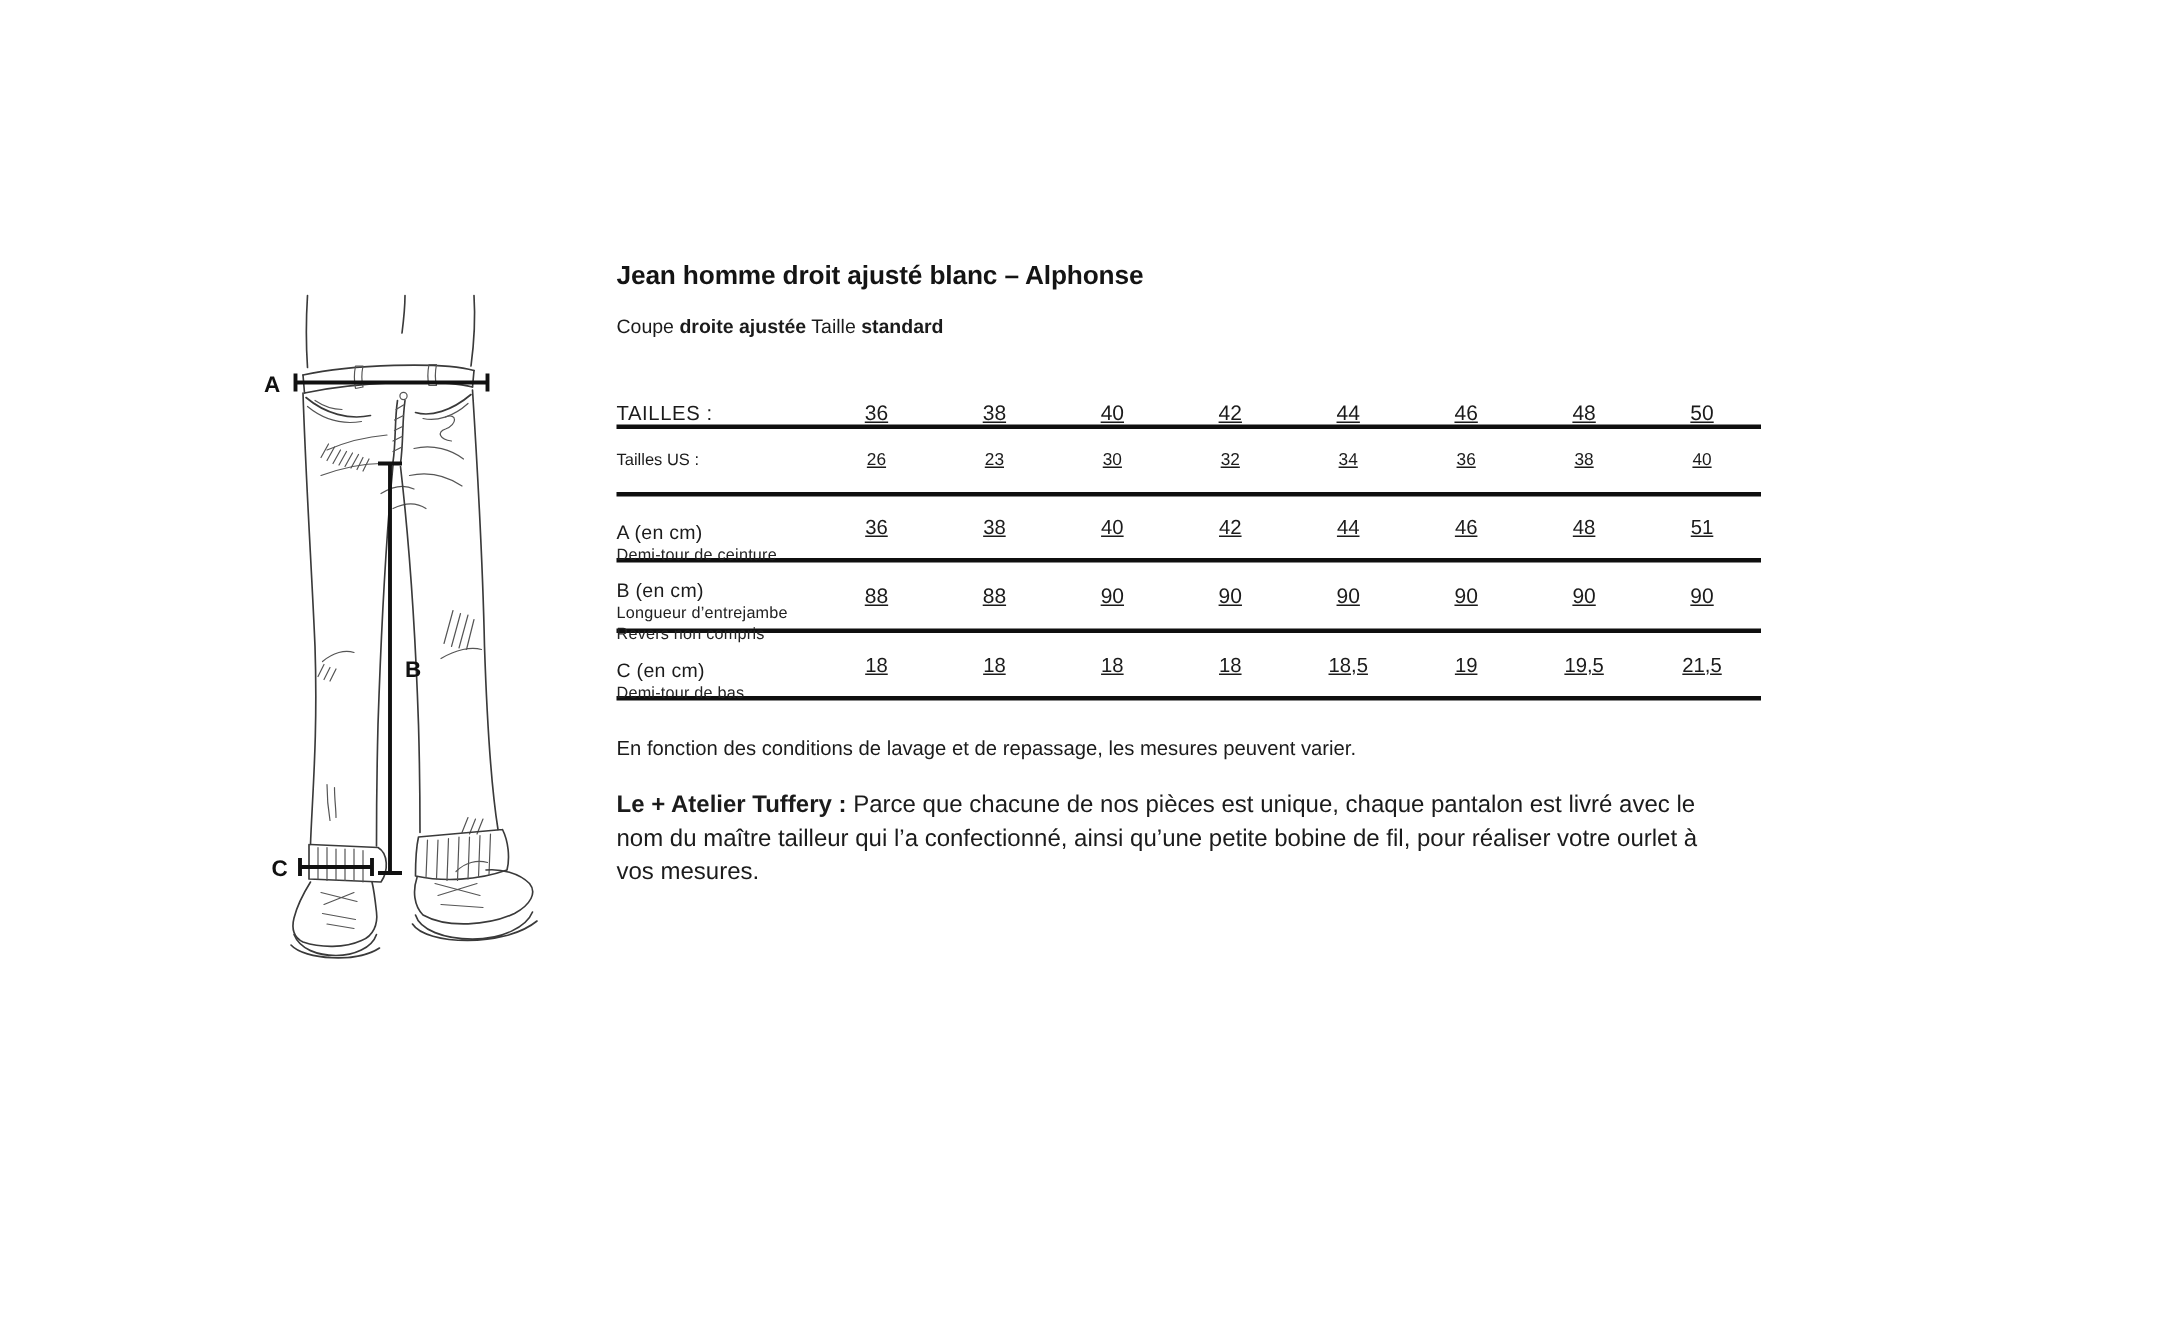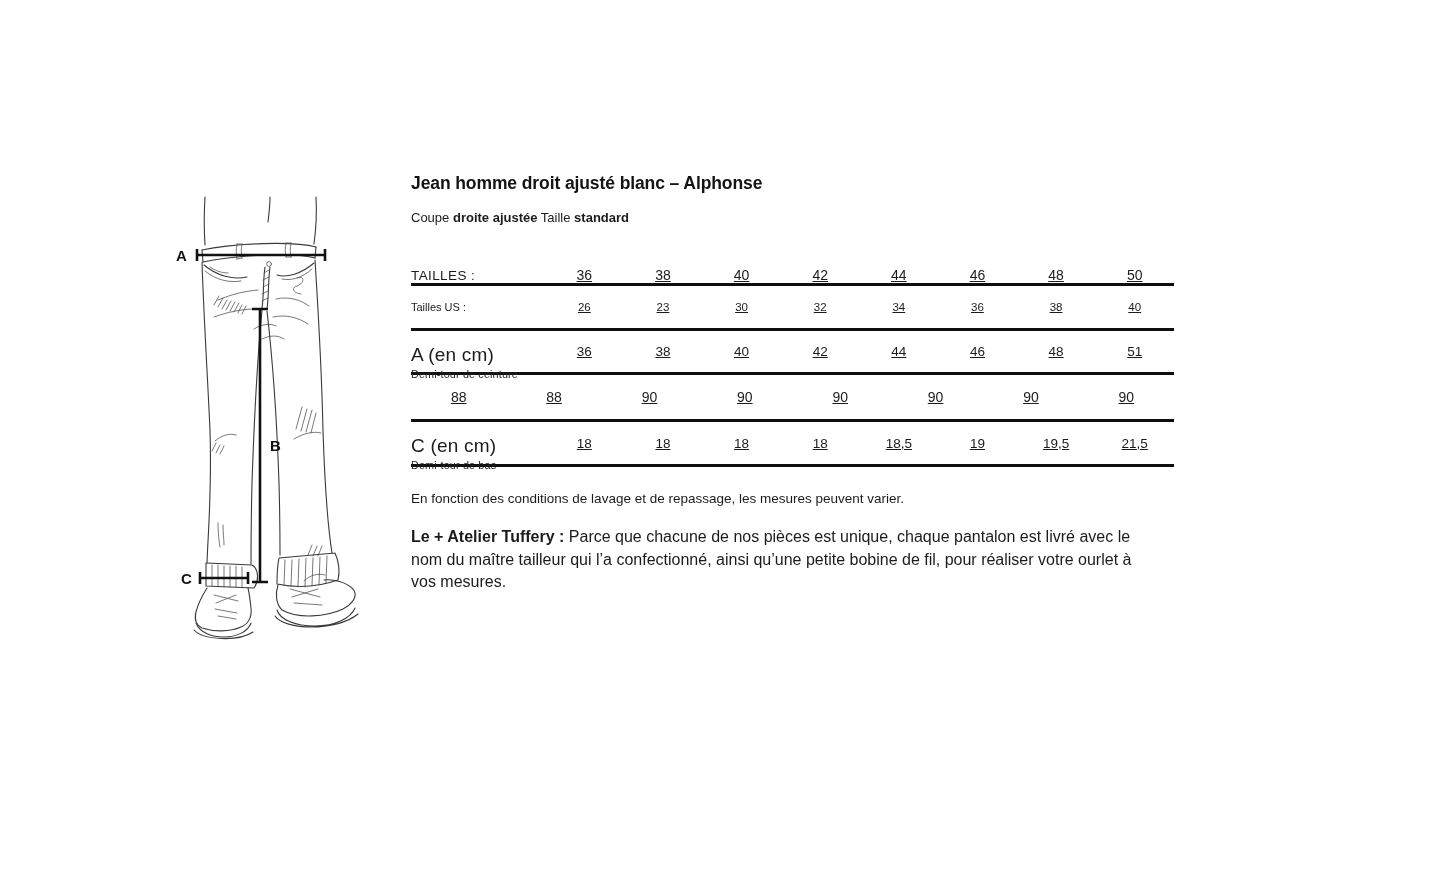--- a/index.html
+++ b/index.html
@@ -36,21 +36,21 @@
   .trow-b      { height: 47px; }
   .trow-c      { height: 45px; }
   .tlabel { width: 134px; flex: none; }
   .tvalues { flex: 1 1 auto; display: flex; text-decoration: underline; }
   .tvalues .cell { flex: 1; text-align: center; }
 
   .trow-header .tlabel { font-size: 13.5px; letter-spacing: 0.4px; }
   .trow-header .cell { font-size: 14px; }
   .trow-us .tlabel { font-size: 11px; }
   .trow-us .cell { font-size: 11.5px; }
-  .main-label { font-size: 19px; letter-spacing: 0.2px; margin-top: 20px; }
+  .main-label { font-size: 13px; letter-spacing: 0.2px; margin-top: 20px; }
   .sublabels .sublabel { display: block; font-size: 10.8px; letter-spacing: 0.15px; margin-top: 2px; color: #222; }
   .trow-a .cell, .trow-b .cell, .trow-c .cell { font-size: 13.5px; }
   .trow-b .cell { font-size: 14px; }
 
   .note-1 { margin-top: 24px; font-size: 13.5px; color: #1b1b1b; }
   .note-2 { margin-top: 20px; font-size: 16px; line-height: 1.42; width: 740px; color: #1b1b1b; }
   .note-2 .b { font-weight: 700; }
 </style>
 </head>
 <body>
@@ -167,20 +167,27 @@
           <span class="cell">40</span>
           <span class="cell">42</span>
           <span class="cell">44</span>
           <span class="cell">46</span>
           <span class="cell">48</span>
           <span class="cell">51</span>
         </div>
     </div>
 
     <div class="trow trow-b">
+      <div class="tlabel">
+        <div class="main-label">B (en cm)</div>
+        <div class="sublabels">
+            <span class="sublabel">Longueur d’entrejambe</span>
+            <span class="sublabel">Revers non compris</span>
+          </div>
+      </div>
       <div class="tvalues">
           <span class="cell">88</span>
           <span class="cell">88</span>
           <span class="cell">90</span>
           <span class="cell">90</span>
           <span class="cell">90</span>
           <span class="cell">90</span>
           <span class="cell">90</span>
           <span class="cell">90</span>
         </div>

